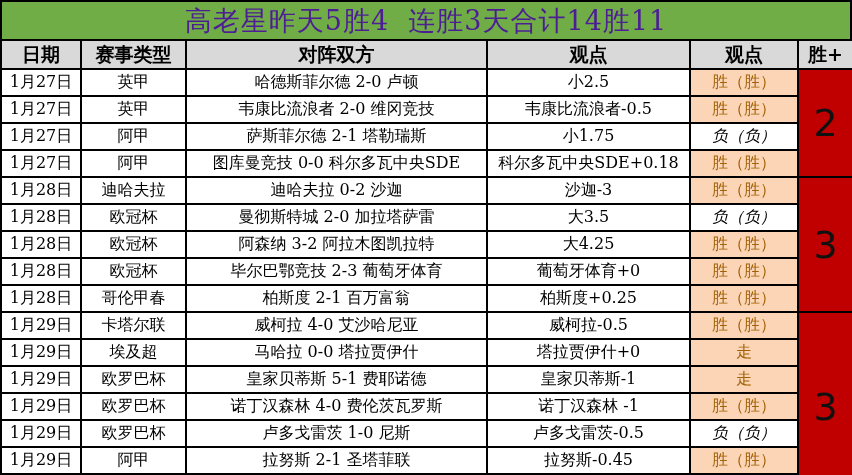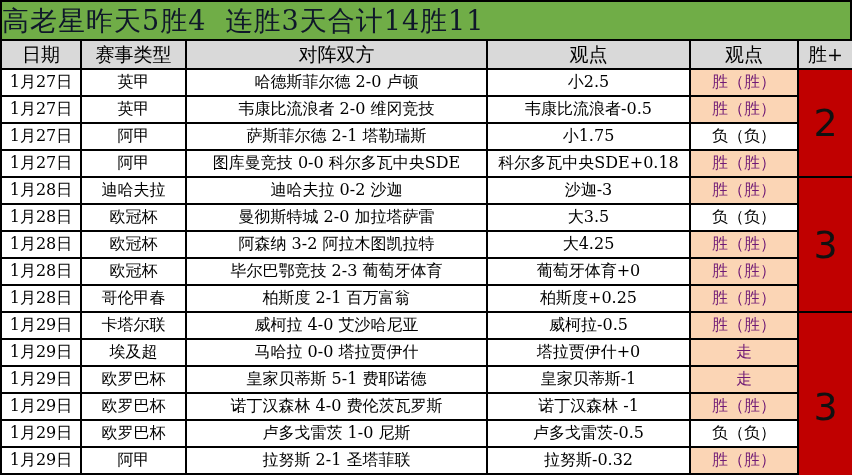--- a/index.html
+++ b/index.html
@@ -8,23 +8,24 @@
     background:#ffffff;
     font-family:"DejaVu Serif","Liberation Serif",serif;
   }
   .sheet { width:852px; height:475px; box-sizing:border-box; }
   .banner {
     box-sizing:border-box;
     width:852px; height:39px;
     background:#70AD47;
     border:2px solid #000;
     border-bottom:none;
-    color:#0f172a;
+    color:#4c1d95;
     font-size:27px;
     line-height:37px;
+    text-align:center;
     white-space:pre;
     letter-spacing:1px;
   }
   table.results {
     width:852px;
     height:436px;
     border-collapse:collapse;
     table-layout:fixed;
   }
   col.c1 { width:80px; }
@@ -36,33 +37,33 @@
   th, td {
     border:2px solid #000;
     text-align:center;
     vertical-align:middle;
     padding:0;
     overflow:hidden;
     white-space:nowrap;
   }
   thead th {
     background:#D9D9D9;
-    font-weight:normal;
+    font-weight:bold;
     font-size:19px;
     height:27px;
     color:#000;
   }
   tbody td {
     font-size:16px;
     height:25px;
     color:#000;
     background:#ffffff;
   }
-  td.c-result.hit  { background:#FBD5B5; color:#701a75; }
-  td.c-result.miss { background:#ffffff; color:#000000; }
+  td.c-result.hit  { background:#FBD5B5; color:#a16207; }
+  td.c-result.miss { background:#ffffff; color:#000000;font-style:italic; }
   td.c-streak {
     background:#C00000;
     color:#111111;
     font-size:38px;
     font-family:"DejaVu Sans","Liberation Sans",sans-serif;
   }
 </style>
 </head>
 <body>
 
@@ -187,21 +188,21 @@
         <td class="c-date">1月29日</td>
         <td class="c-league">欧罗巴杯</td>
         <td class="c-match">卢多戈雷茨 1-0 尼斯</td>
         <td class="c-opinion">卢多戈雷茨-0.5</td>
         <td class="c-result miss">负（负）</td>
       </tr>
       <tr>
         <td class="c-date">1月29日</td>
         <td class="c-league">阿甲</td>
         <td class="c-match">拉努斯 2-1 圣塔菲联</td>
-        <td class="c-opinion">拉努斯-0.32</td>
+        <td class="c-opinion">拉努斯-0.45</td>
         <td class="c-result hit">胜（胜）</td>
       </tr>
       <tr>
         <td class="c-date">1月29日</td>
         <td class="c-league">阿甲</td>
         <td class="c-match">里奥夸尔托学生队 0-0 阿根廷青年人</td>
         <td class="c-opinion">里奥夸尔托学生队+0.5</td>
         <td class="c-result hit">胜（胜）</td>
       </tr>
     </tbody>

